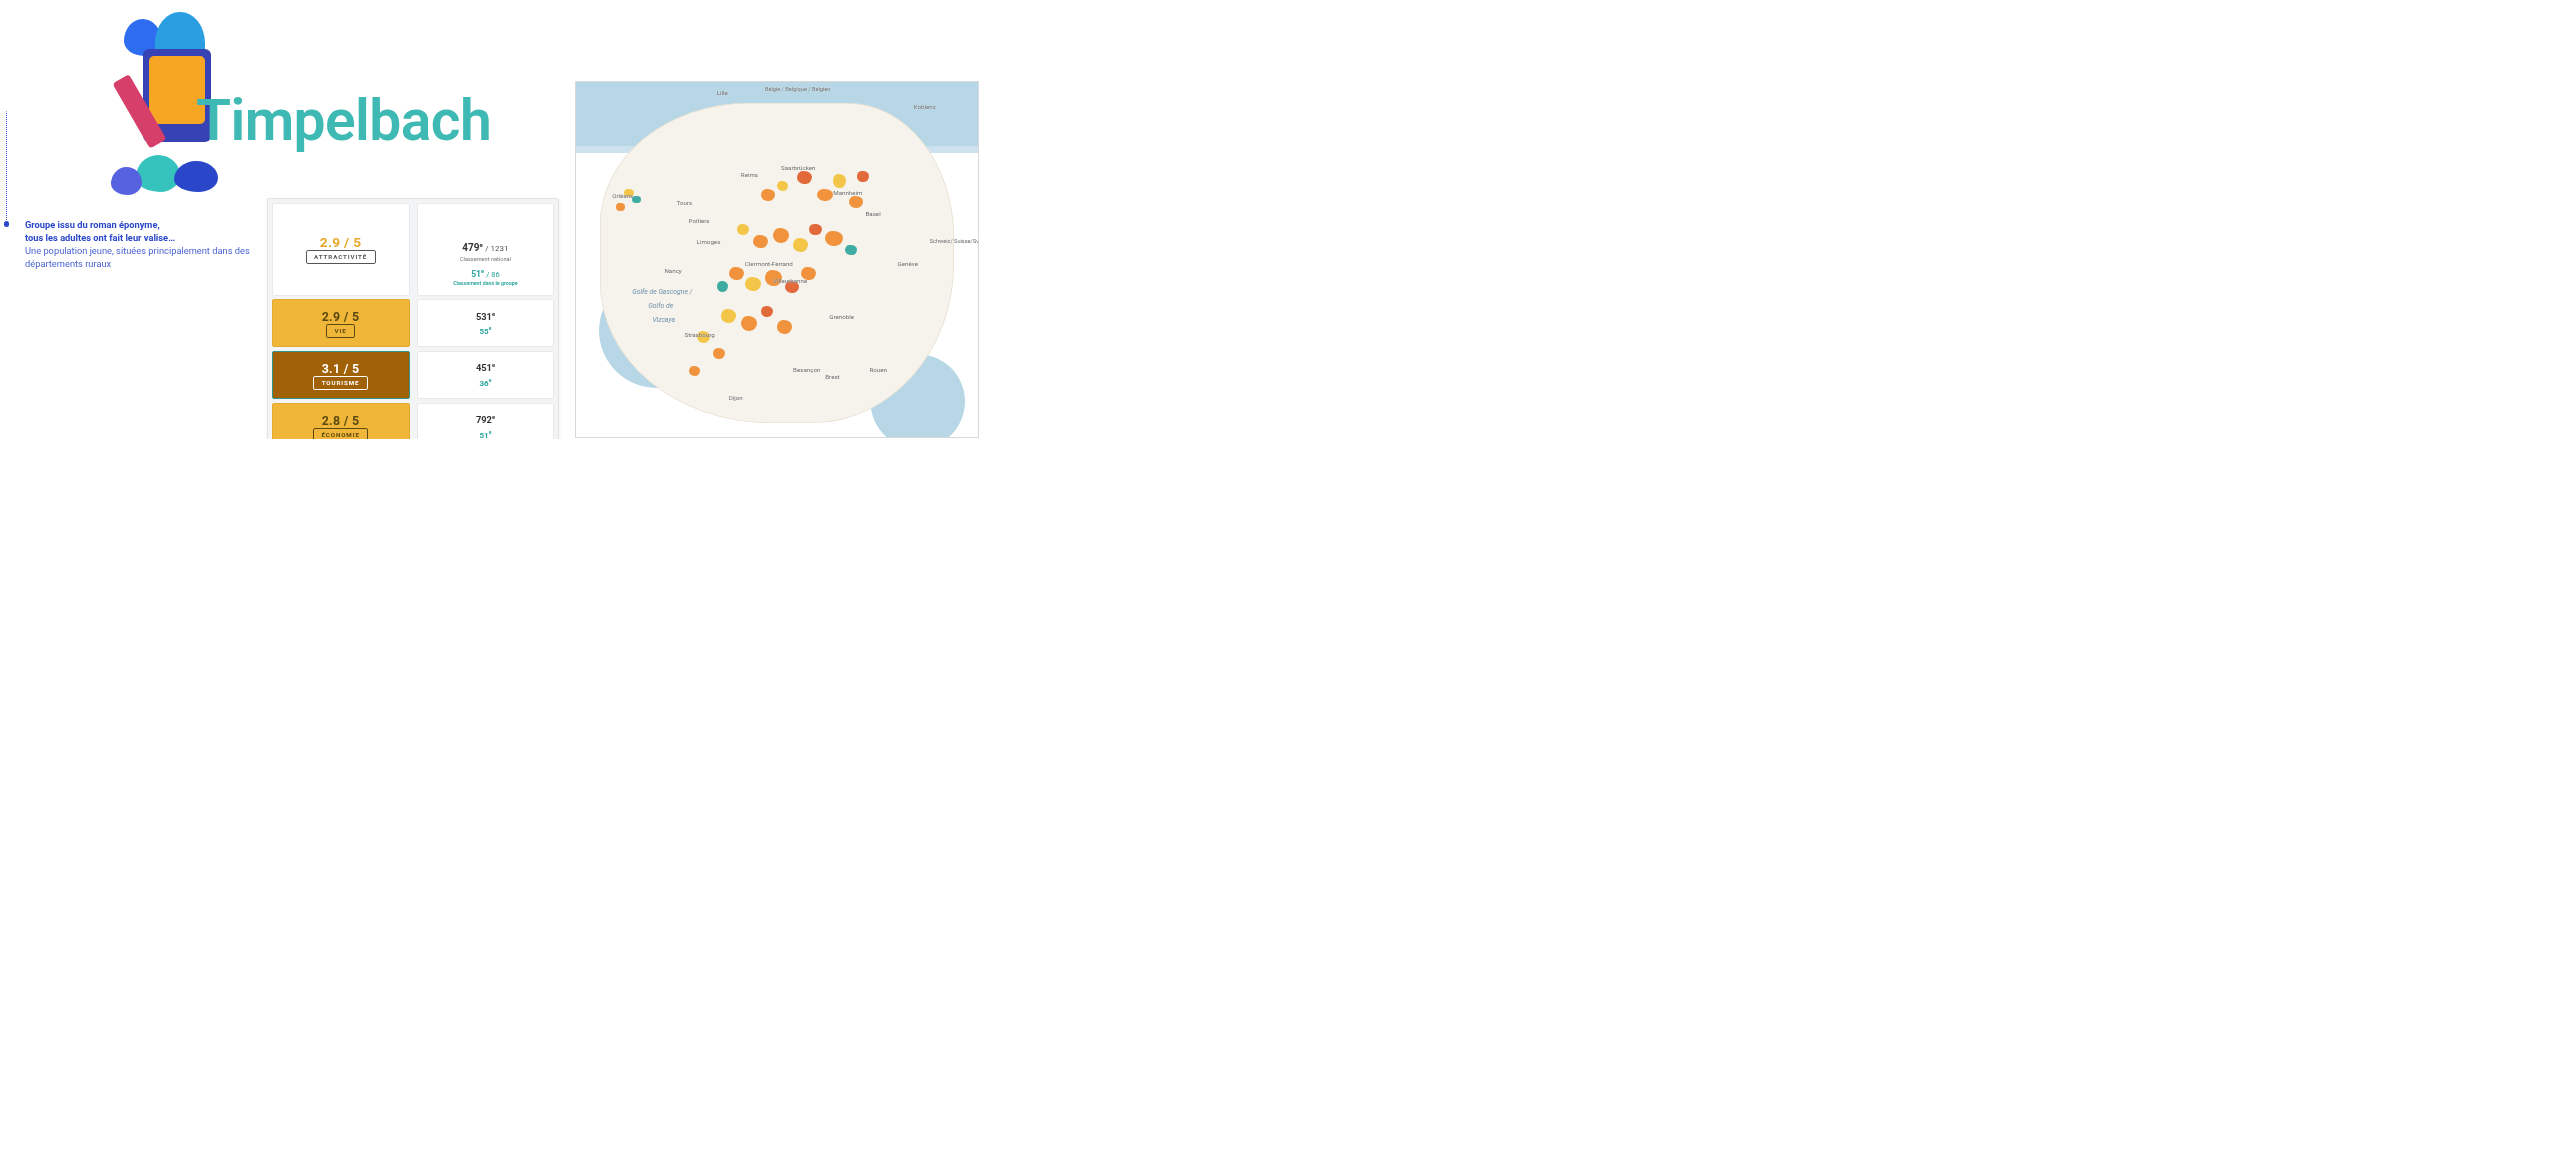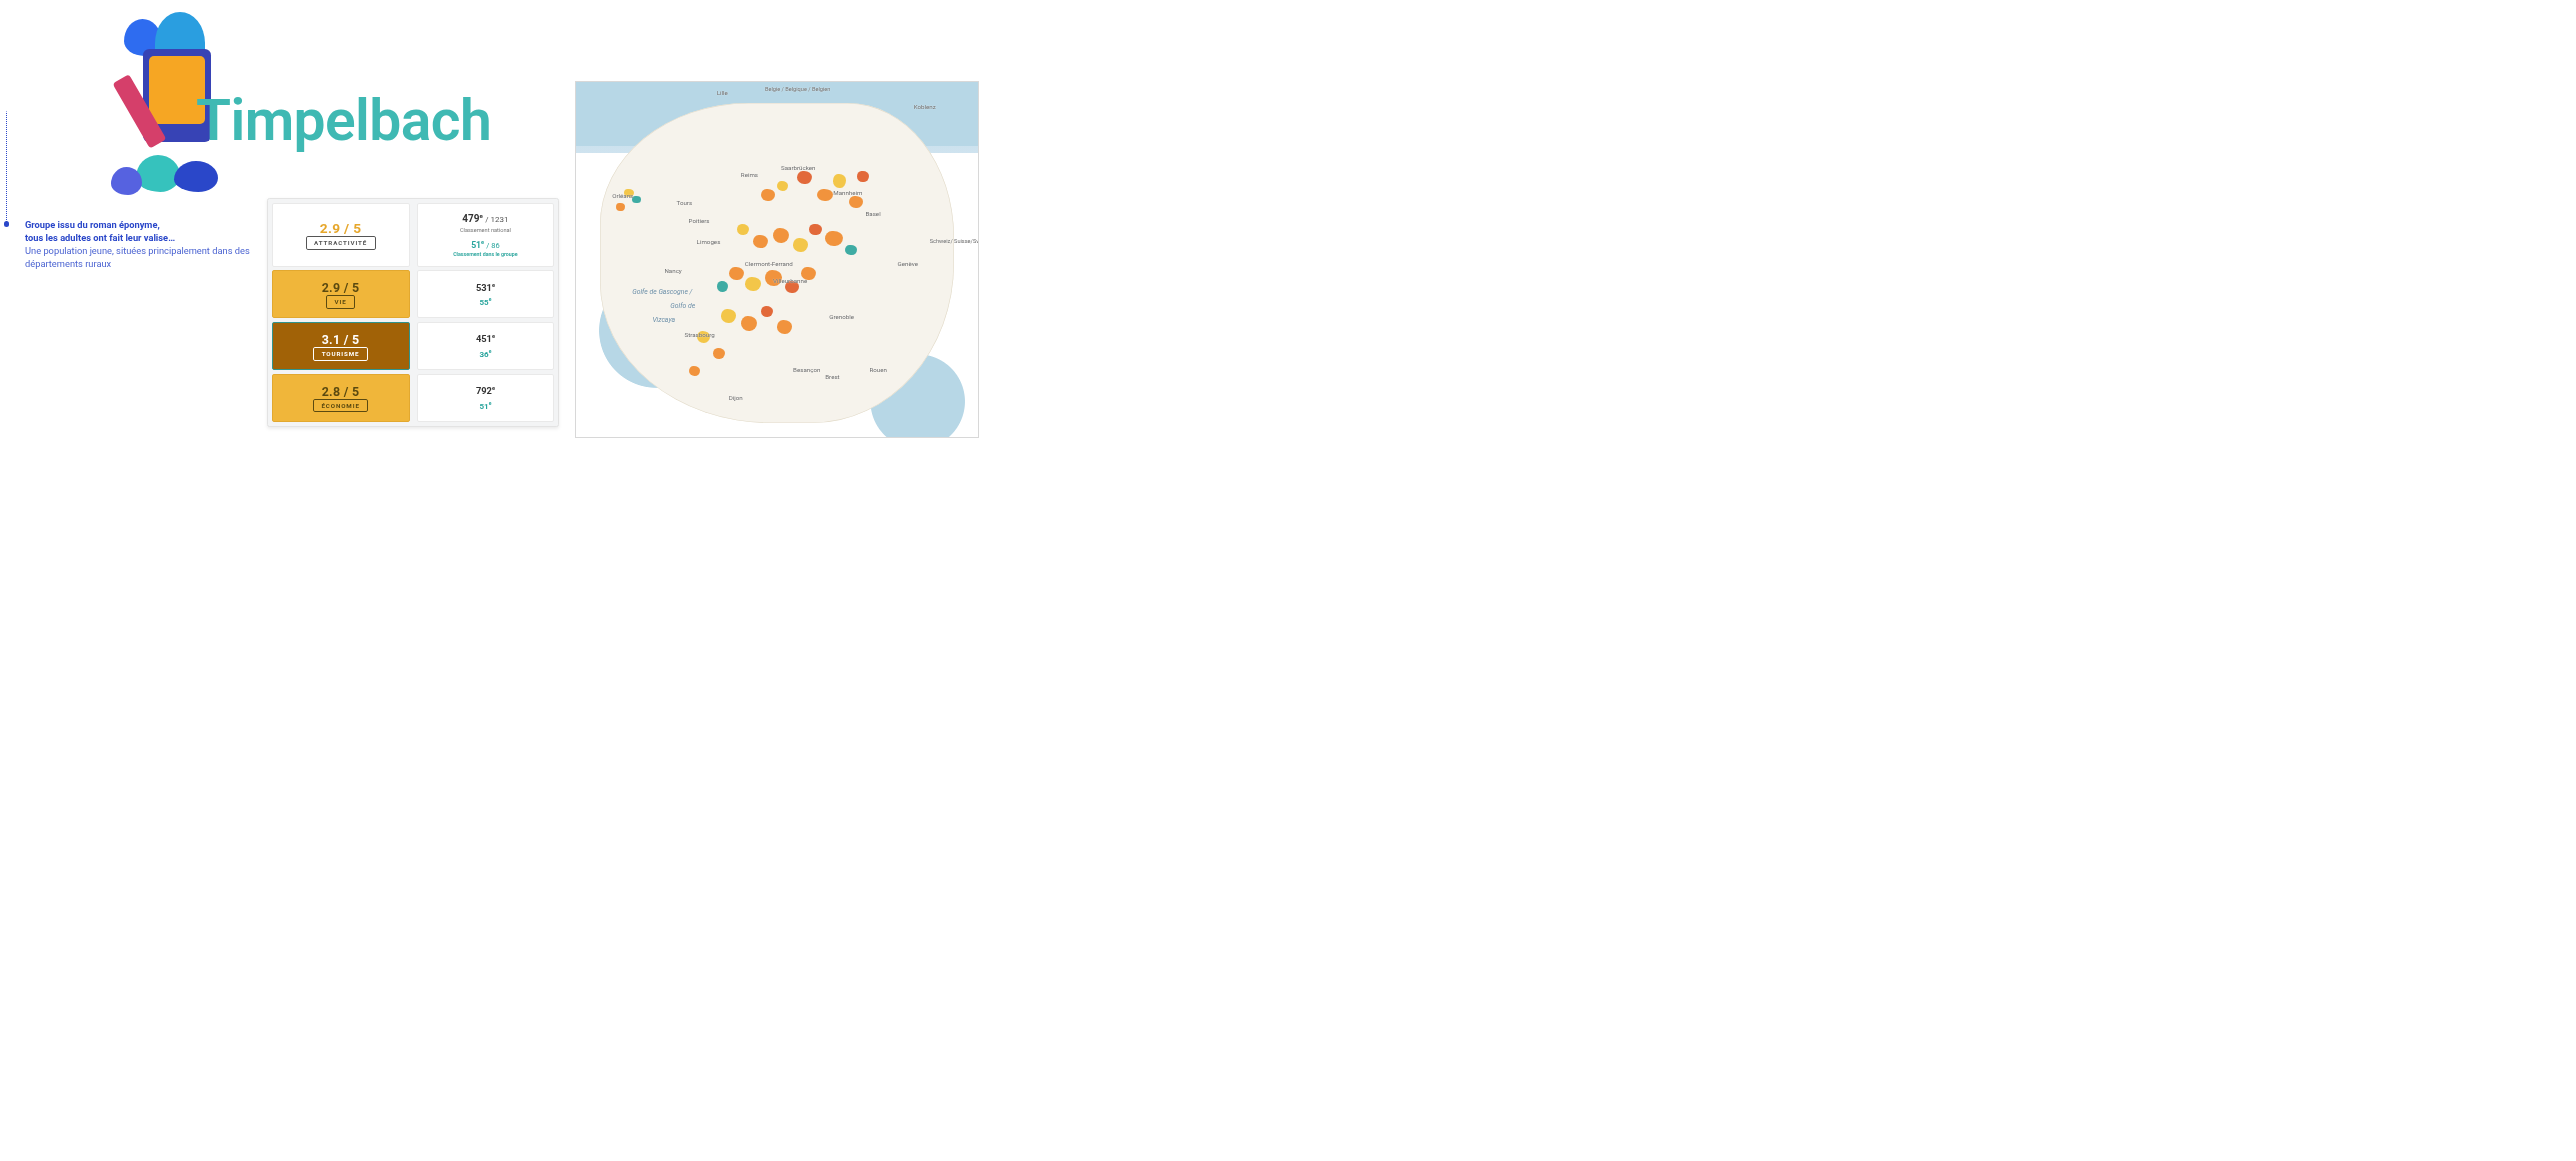--- a/index.html
+++ b/index.html
@@ -119,20 +119,21 @@
     border: 0.6px solid;
   }
   .chip.featured { color: #555; border-color: #555; background: #fff; }
   .chip.yellow   { color: #5b4a10; border-color: #5b4a10; background: transparent; }
   .chip.teal     { color: #ffffff; border-color: #ffffff; background: transparent; }
 
   .rank-line {
     font-size: 10px;
     font-weight: 700;
     color: #333;
+    margin-top: 29px;
   }
   .rank-line .sup { font-size: 6.2px; vertical-align: super; font-weight: 700; }
   .rank-line .total { font-size: 8px; font-weight: 400; color: #555; }
   .rank-sub {
     font-size: 5.6px;
     color: #777;
     margin-top: 1.9px;
   }
   .rank-group {
     margin-top: 6.2px;
@@ -298,21 +299,21 @@
     </div>
   </div>
 
 </div>
 
 <div class="map">
   <div class="sea"></div>
   <div class="land"></div>
 
   <div class="map-label sea-label" style="left:14%;top:58%;">Golfe de Gascogne /</div>
-  <div class="map-label sea-label" style="left:18%;top:62%;margin-left:22px;">Golfo de</div>
+  <div class="map-label sea-label" style="left:18%;top:62%;">Golfo de</div>
   <div class="map-label sea-label" style="left:19%;top:66%;">Vizcaya</div>
 
   <div class="blob c-orange" style="left:46%;top:30%;width:13.7px;height:12.4px;"></div>
   <div class="blob c-yellow" style="left:50%;top:28%;width:11.2px;height:10px;"></div>
   <div class="blob c-dorange" style="left:55%;top:25%;width:15px;height:13.7px;"></div>
   <div class="blob c-orange" style="left:60%;top:30%;width:16px;height:12.4px;"></div>
   <div class="blob c-yellow" style="left:64%;top:26%;width:12.4px;height:13.7px;"></div>
   <div class="blob c-orange" style="left:68%;top:32%;width:13.7px;height:12.4px;"></div>
   <div class="blob c-dorange" style="left:70%;top:25%;width:11.2px;height:11.2px;"></div>
 

